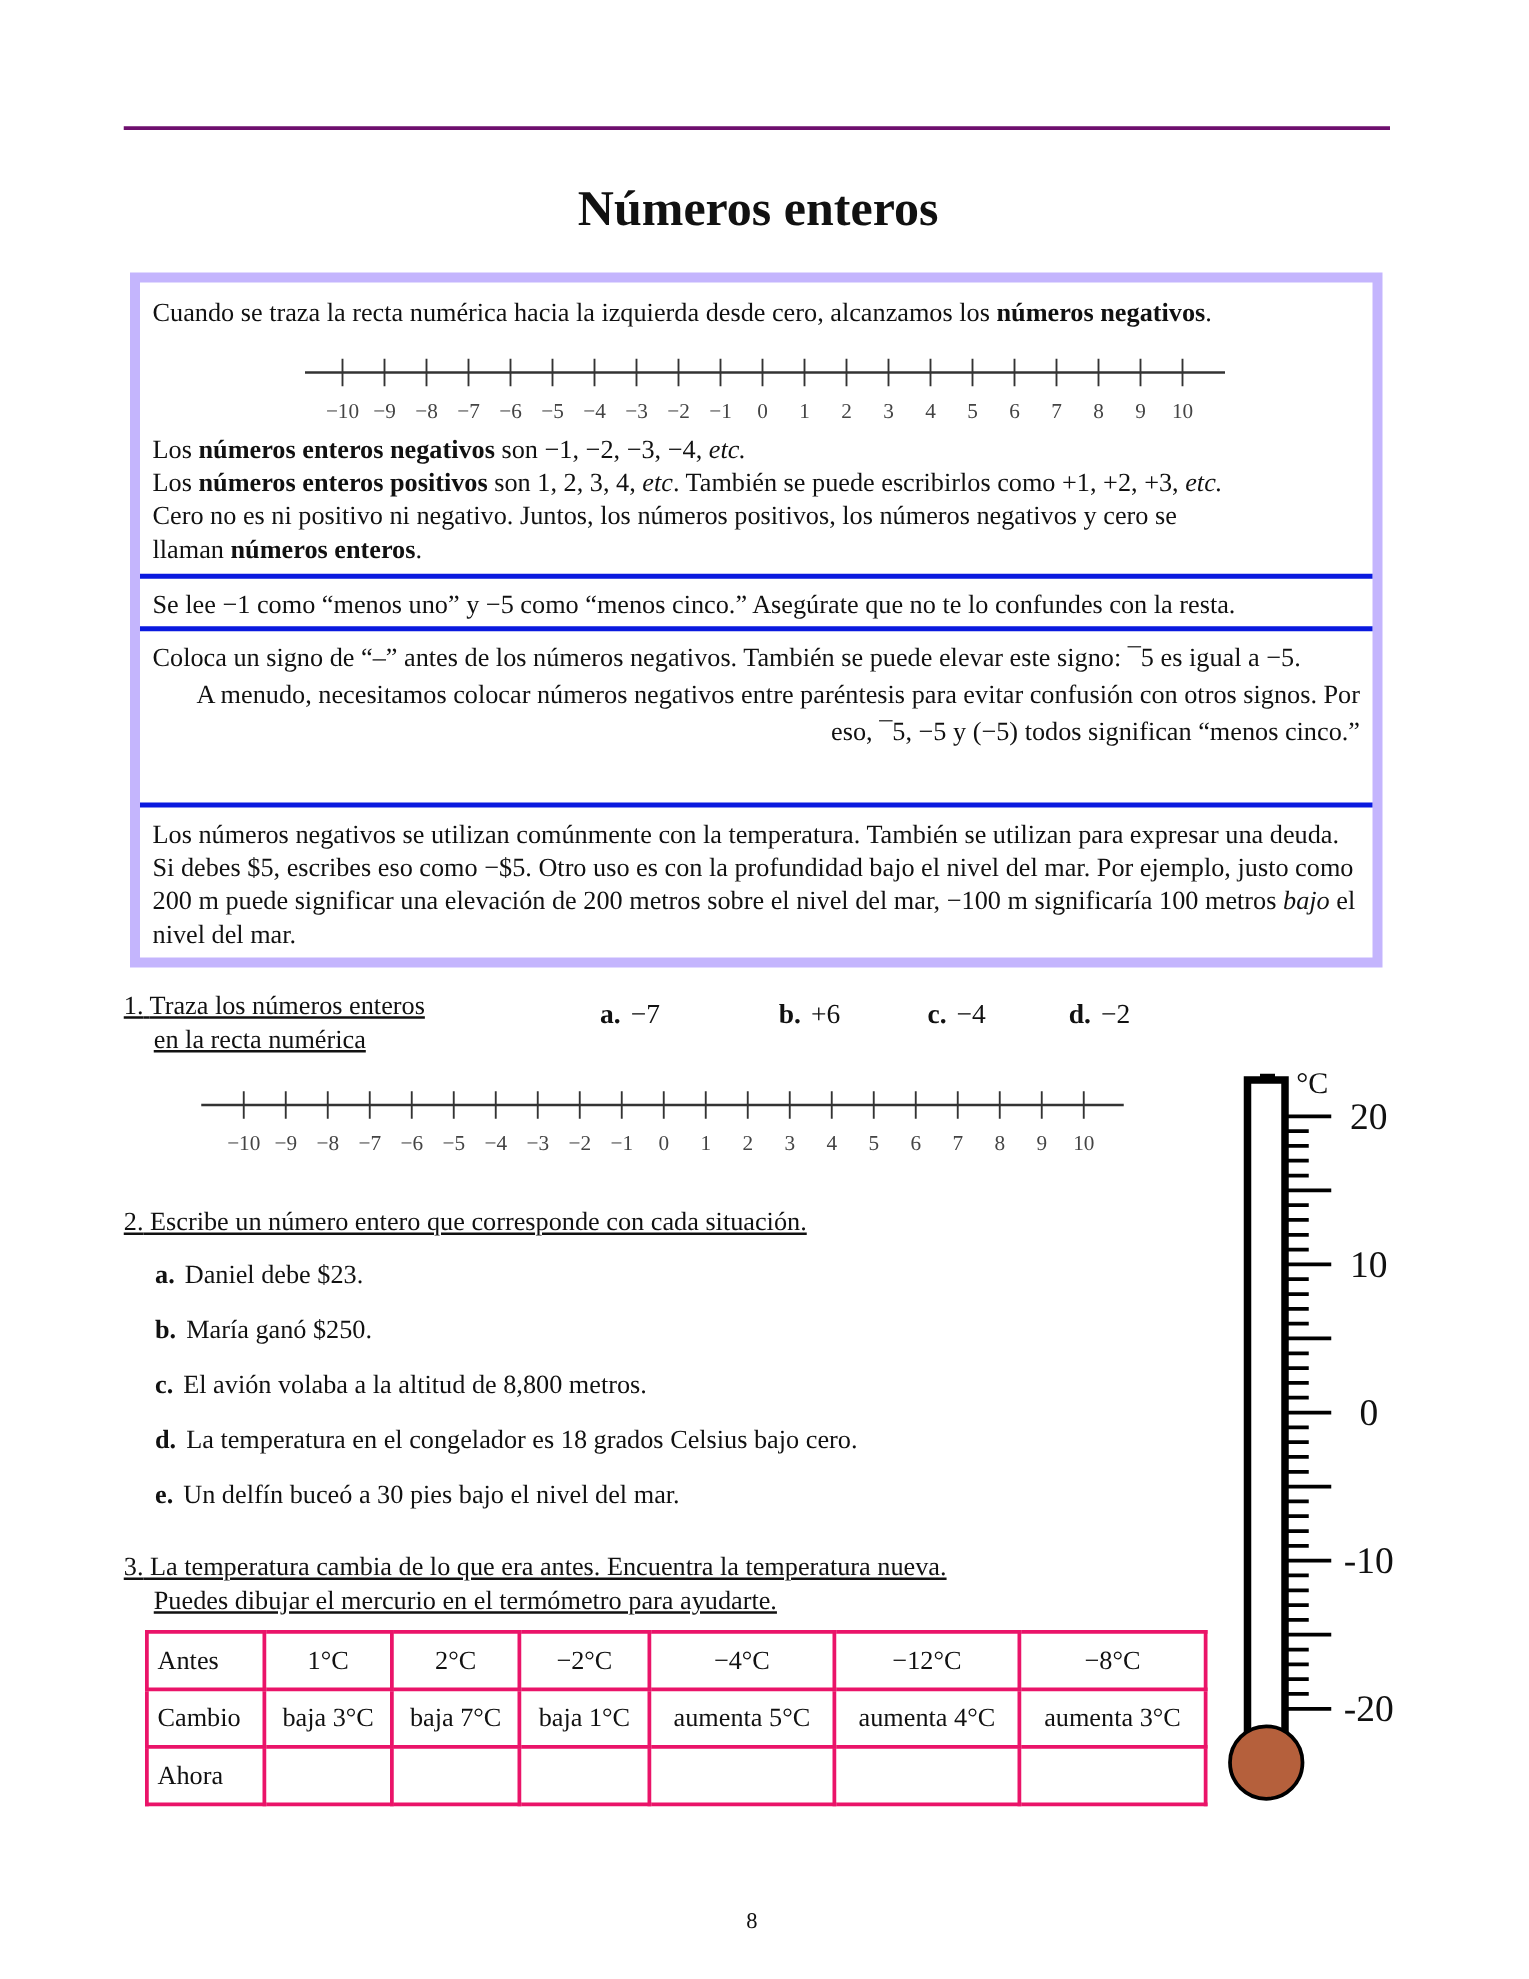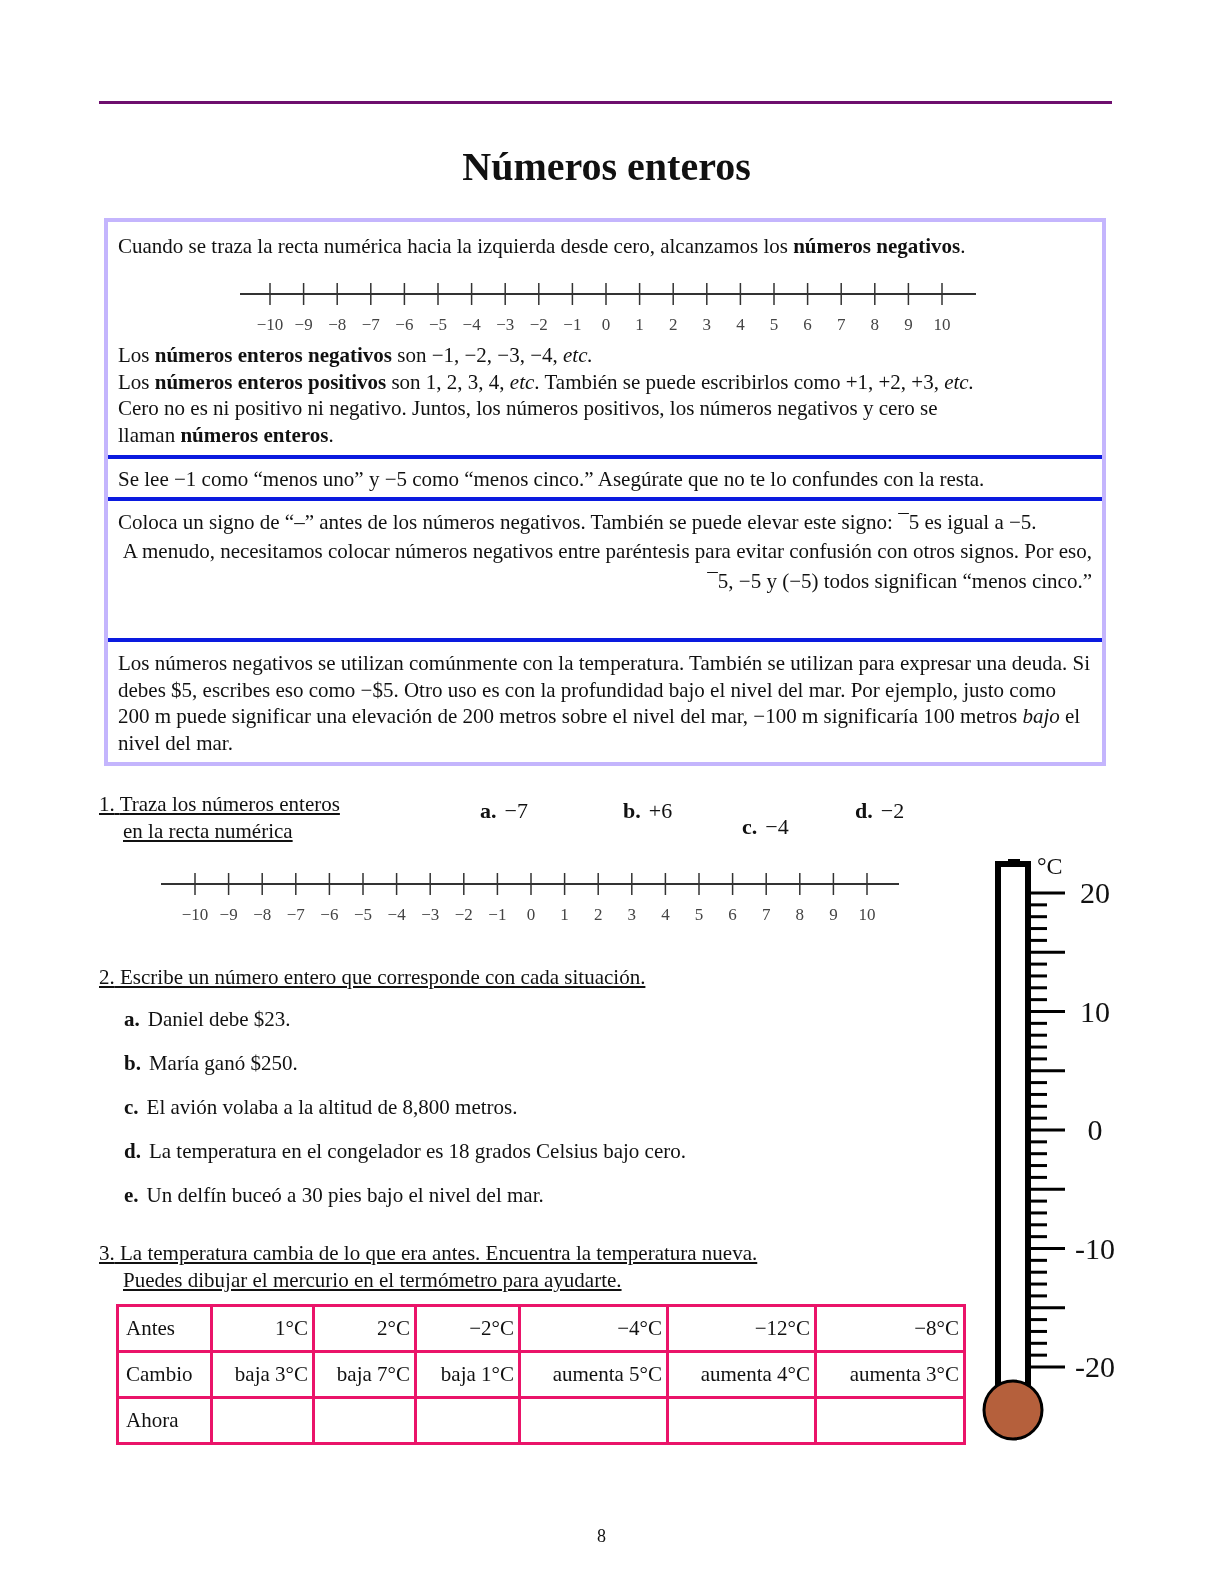--- a/index.html
+++ b/index.html
@@ -1,19 +1,19 @@
 <!DOCTYPE html>
 <html><head>
 <meta charset="utf-8">
 <style>
   html, body { margin: 0; padding: 0; background: #ffffff; }
   body { width: 1223px; height: 1583px; position: relative; font-family: "Liberation Serif", "DejaVu Serif", serif; color: #111; overflow: hidden; }
   .rule-top { position: absolute; left: 99px; top: 101px; width: 1013px; height: 3px; background: #6e0f6e; }
   .title { position: absolute; left: 0; width: 1213px; top: 143px; text-align: center; font-size: 40px; font-weight: bold; letter-spacing: 0px; }
-  .info-box { position: absolute; left: 104px; top: 218px; width: 1002px; border: 4px solid #c4b5fd; box-sizing: border-box; }
+  .info-box { position: absolute; left: 104px; top: 218px; width: 1002px; border: 8px solid #c4b5fd; box-sizing: border-box; }
   .info-sec { border-top: 4px solid #0a1adf; padding: 0 10px; font-size: 21px; line-height: 26.5px; }
   .info-sec:first-child { border-top: none; }
   .sec1 { height: 233px; position: relative; }
   .sec1 .line1 { position: absolute; left: 10px; top: 11px; }
   .sec1 .paras { position: absolute; left: 10px; top: 120px; }
   .sec2 { height: 42px; padding-top: 7px; box-sizing: border-box; }
   .sec3 { height: 141px; padding-top: 8px; box-sizing: border-box; }
   .sec3 p { margin: 0; }
   .sec3 p.second { line-height: 30px; text-align: right; }
   .sec4 { padding-top: 8px; padding-bottom: 6px; }
@@ -22,21 +22,21 @@
   .q { position: absolute; font-size: 21px; line-height: 27px; text-decoration: underline; }
   .q1 { left: 99px; top: 791px; }
   .q1-items { position: absolute; top: 798px; font-size: 22px; }
   .q1-items span.lbl { font-weight: bold; margin-right: 8px; }
   .q2 { left: 99px; top: 964px; }
   .q2-item { position: absolute; left: 124px; font-size: 21px; }
   .q2-item .lbl { font-weight: bold; margin-right: 8px; }
   .q3 { left: 99px; top: 1240px; }
   .q3 .indent { padding-left: 24px; }
   table.temp { position: absolute; left: 116px; top: 1304px; border-collapse: collapse; font-size: 21px; }
-  table.temp td { border: 3px solid #ea1469; height: 43px; text-align: right; padding: 0 4px; white-space: nowrap; }
+  table.temp td { border: 3px solid #ea1469; height: 43px; text-align: center; padding: 0 4px; white-space: nowrap; }
   table.temp td.hdr { text-align: left; font-weight: normal; padding-left: 7px; }
   .thermo { position: absolute; left: 975px; top: 850px; }
   .page-num { position: absolute; left: 0; width: 1203px; top: 1526px; text-align: center; font-size: 18px; }
 </style>
 </head>
 <body>
 
 <div class="rule-top"></div>
 <div class="title">Números enteros</div>
 
@@ -108,21 +108,21 @@
     <span>Los números negativos se utilizan comúnmente con la temperatura. También se utilizan para expresar una deuda. Si debes $5, escribes eso como −$5. Otro uso es con la profundidad bajo el nivel del mar. Por ejemplo, justo como 200 m puede significar una elevación de 200 metros sobre el nivel del mar, −100 m significaría 100 metros </span><i>bajo</i><span> el nivel del mar.</span>
   </div>
 </div>
 
 <div class="q q1">
   <span>1.</span> <span>Traza los números enteros</span><br>
   <span style="padding-left:24px">en la recta numérica</span>
 </div>
 <div class="q1-items" style="left:480px;"><span class="lbl">a.</span><span>−7</span></div>
 <div class="q1-items" style="left:623px;"><span class="lbl">b.</span><span>+6</span></div>
-<div class="q1-items" style="left:742px;margin-top:16px;"><span class="lbl">c.</span><span>−4</span></div>
+<div class="q1-items" style="left:742px;"><span class="lbl">c.</span><span>−4</span></div>
 <div class="q1-items" style="left:855px;"><span class="lbl">d.</span><span>−2</span></div>
 <div class="numline" style="left:155px; top:868px;">
   <svg id="nl2" width="760" height="62">
       <line x1="6" y1="16" x2="744" y2="16" stroke="#333" stroke-width="2"></line>
       <line x1="40" y1="5" x2="40" y2="27" stroke="#333" stroke-width="1.5"></line>
       <text x="40" y="52" text-anchor="middle" font-size="17" fill="#444" font-family="&quot;Liberation Serif&quot;, serif">−10</text>
       <line x1="73.6" y1="5" x2="73.6" y2="27" stroke="#333" stroke-width="1.5"></line>
       <text x="73.6" y="52" text-anchor="middle" font-size="17" fill="#444" font-family="&quot;Liberation Serif&quot;, serif">−9</text>
       <line x1="107.2" y1="5" x2="107.2" y2="27" stroke="#333" stroke-width="1.5"></line>
       <text x="107.2" y="52" text-anchor="middle" font-size="17" fill="#444" font-family="&quot;Liberation Serif&quot;, serif">−8</text>

